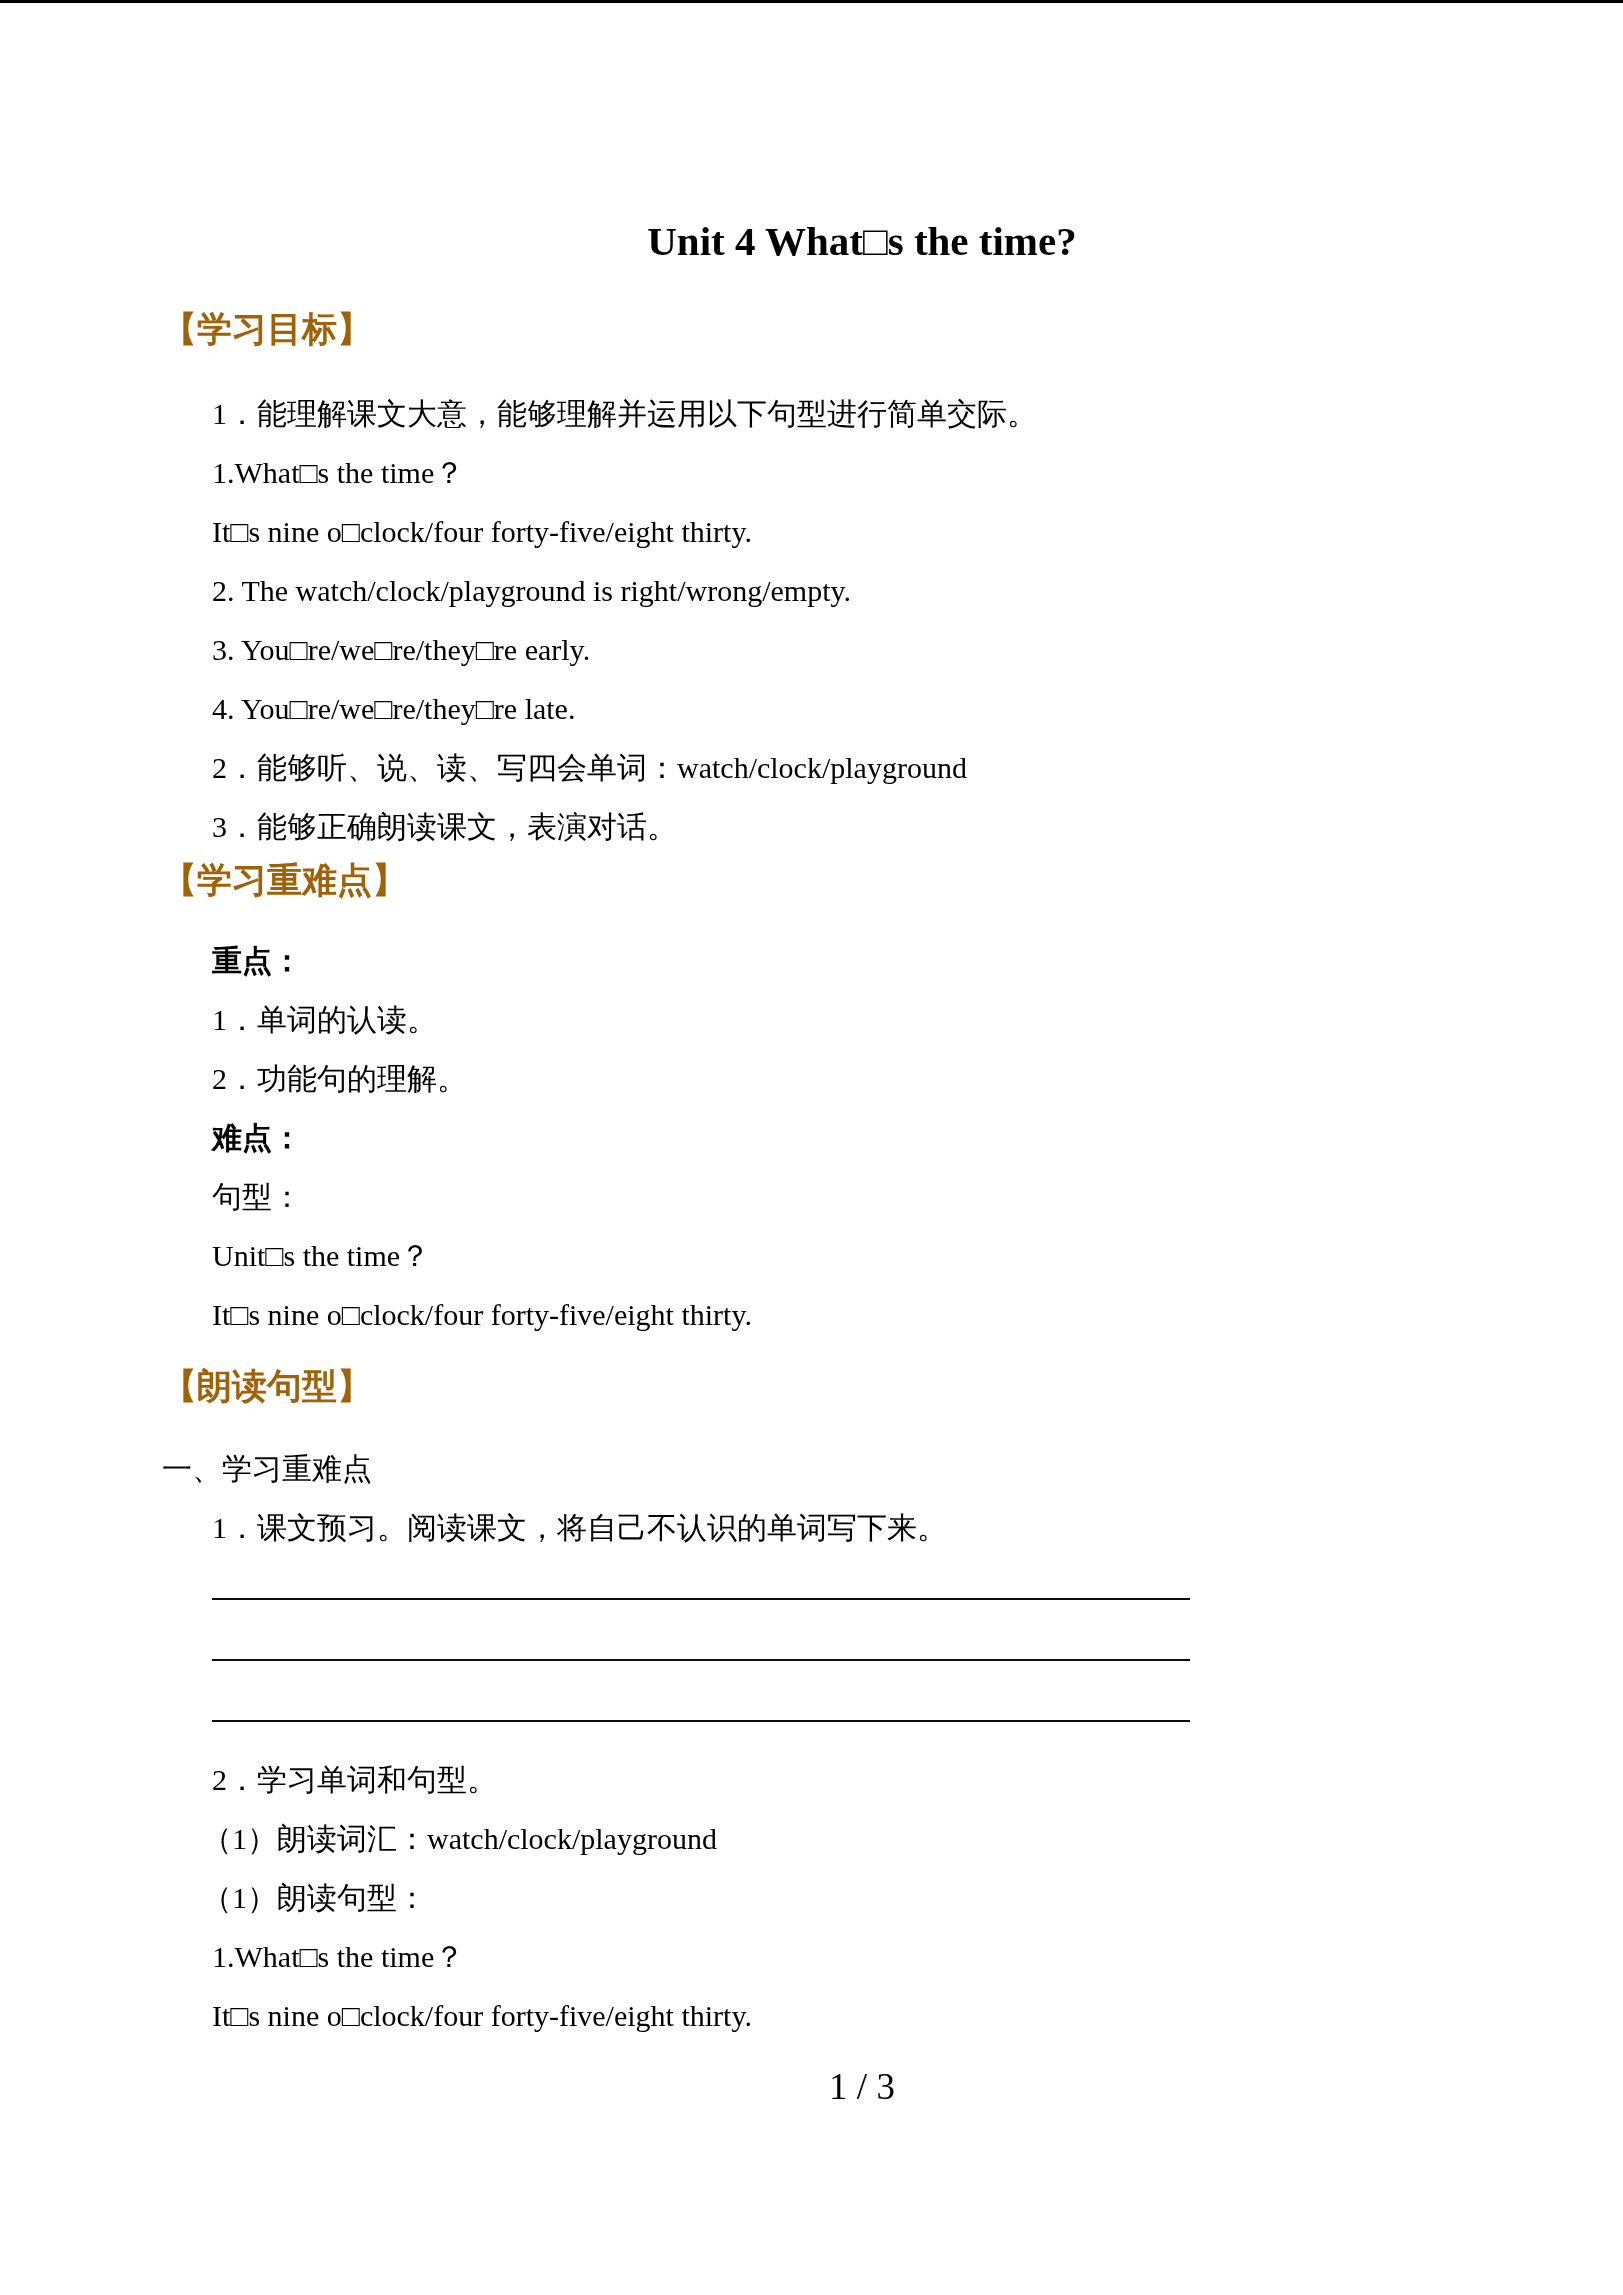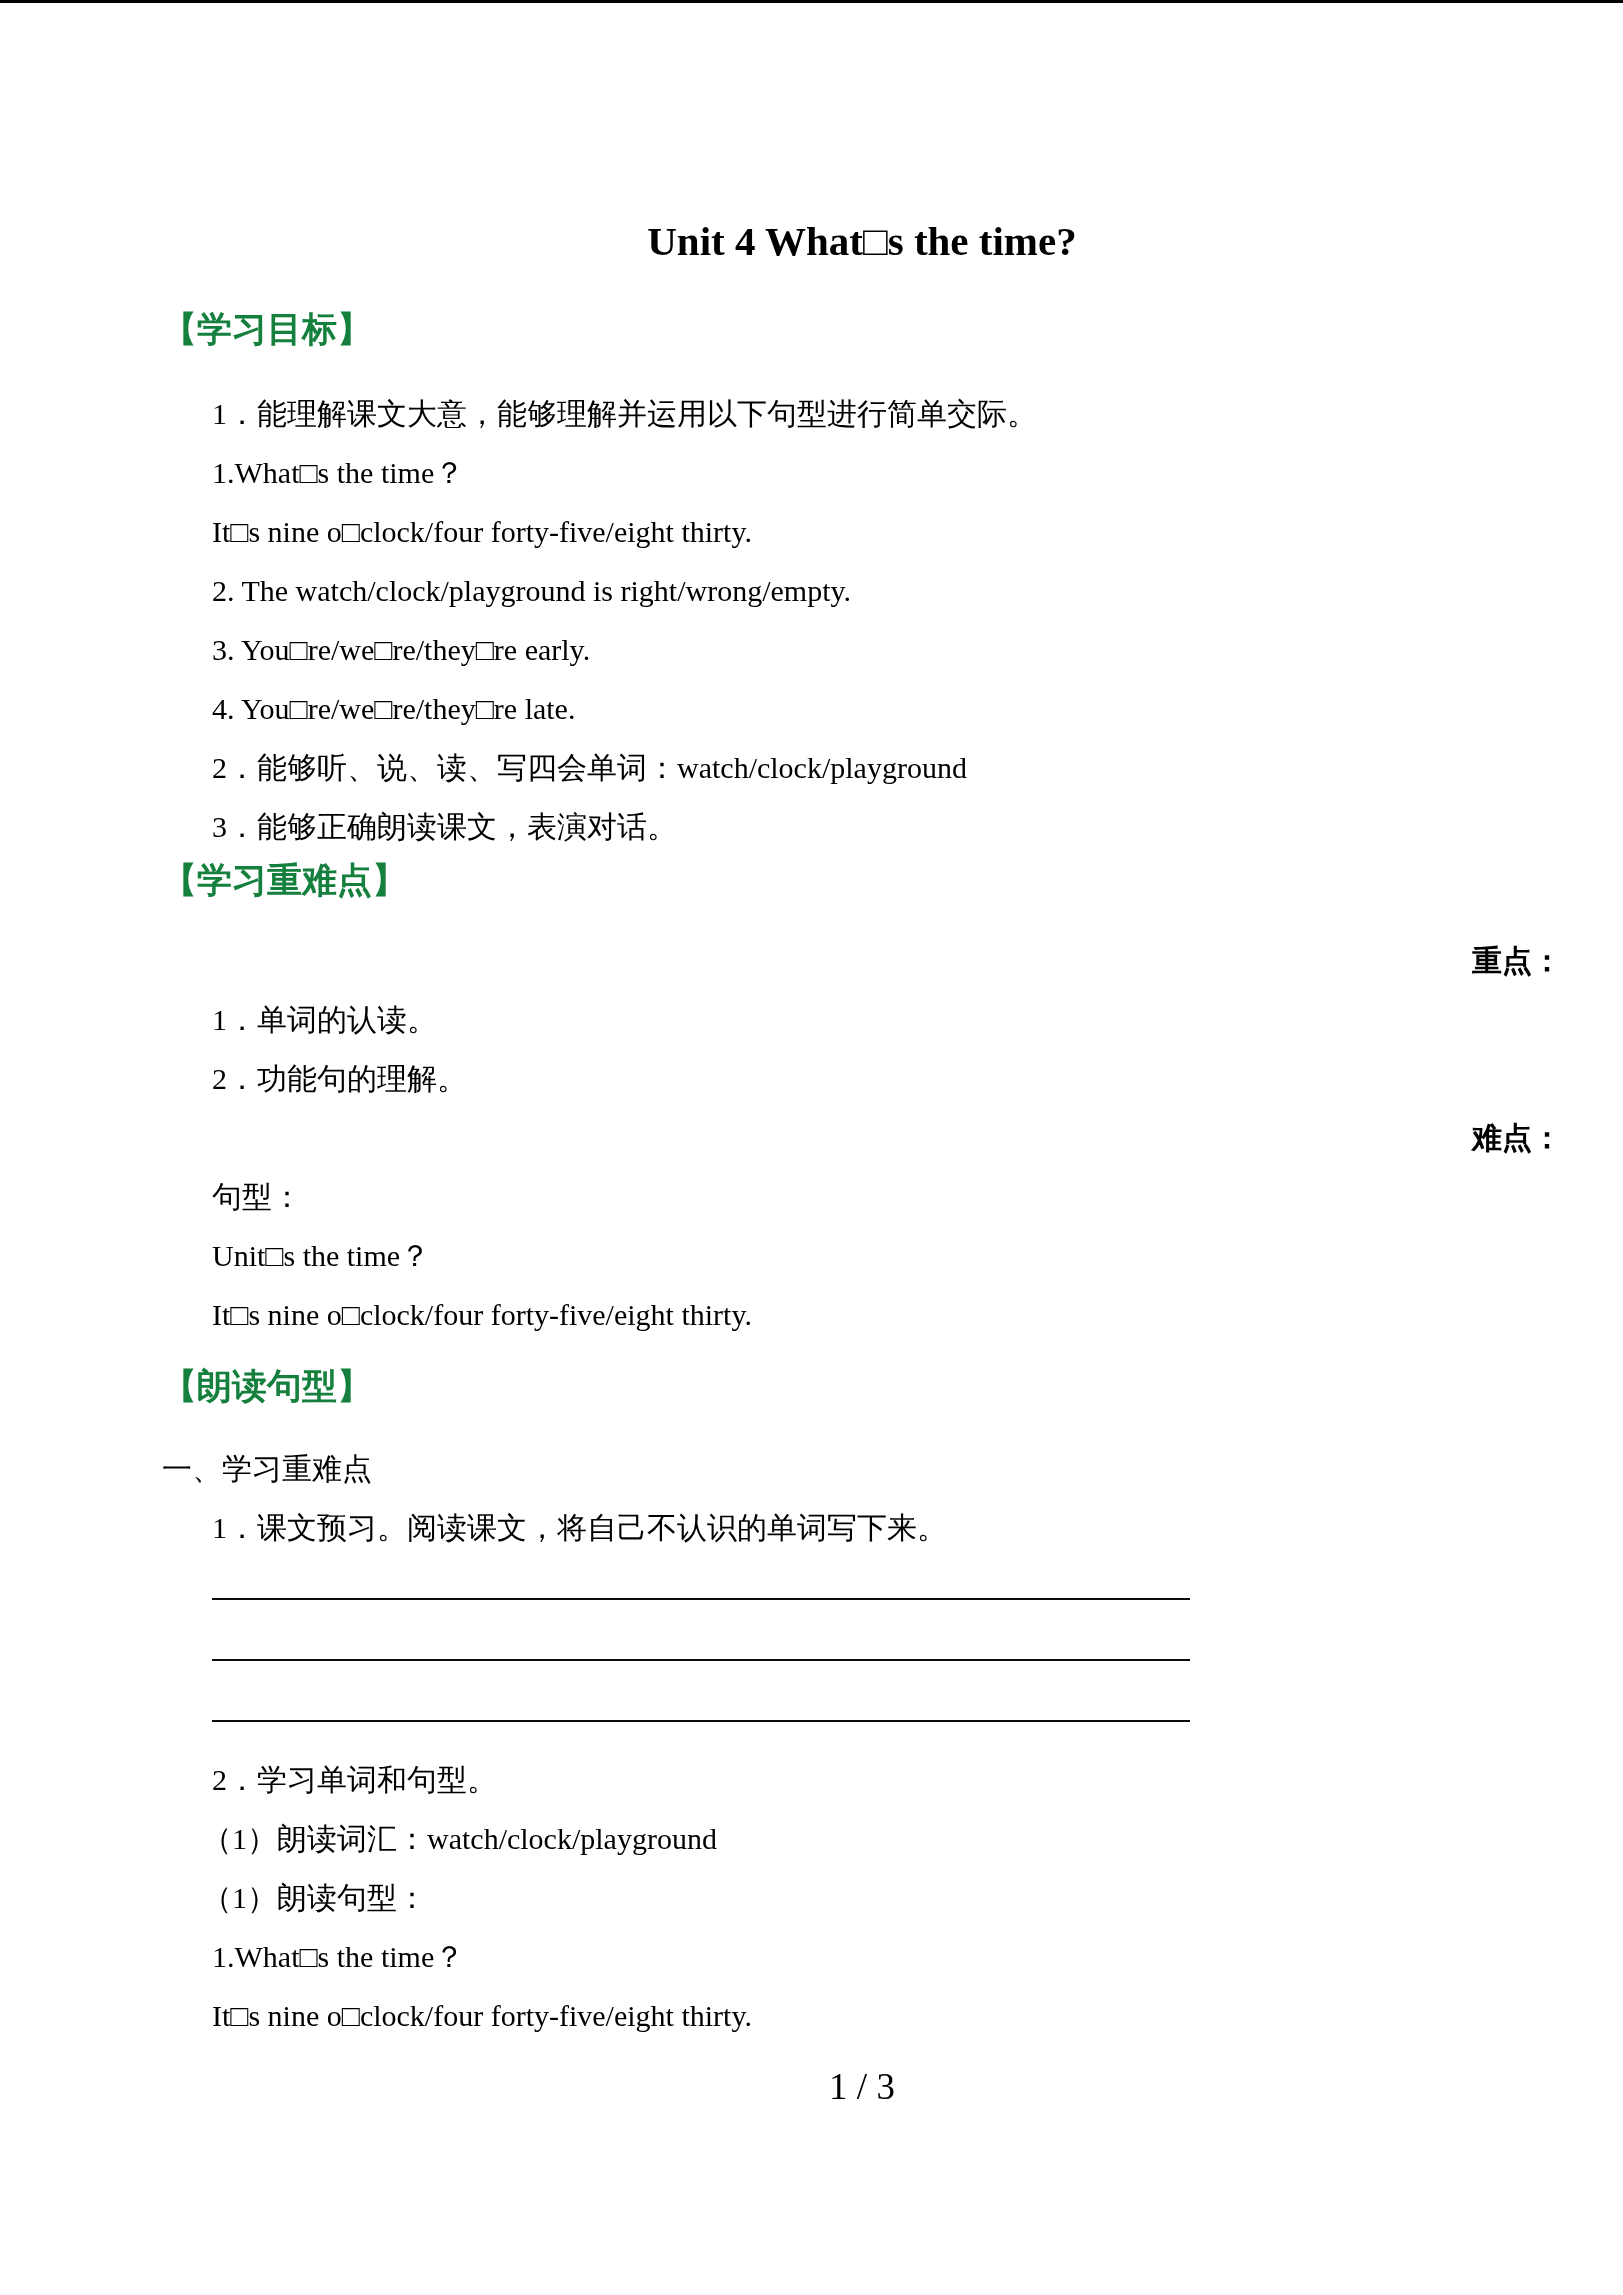--- a/index.html
+++ b/index.html
@@ -27,38 +27,37 @@
     line-height: 48px;
     text-align: center;
     margin: 0;
   }
   .section-heading {
     font-family: "Liberation Sans", "DejaVu Sans", sans-serif;
     font-weight: 700;
     font-size: 35px;
     line-height: 48px;
     margin: 0;
-    color: #15803d;
+    color: #a16207;
   }
   .section-heading.objectives { margin-top: 40px; margin-bottom: 31px; }
   .section-heading.keydiff    { margin-bottom: 27px; }
   .section-heading.process    { margin-top: 17.7px; margin-bottom: 29px; }
   .body-line {
     font-family: "Liberation Serif", "DejaVu Serif", serif;
     font-size: 30px;
     line-height: 59px;
     margin: 0;
     white-space: nowrap;
   }
   .indent { margin-left: 50px; }
   .indent-sm { margin-left: 40px; }
   .bold-label {
     font-family: "Liberation Sans", "DejaVu Sans", sans-serif;
     font-weight: 700;
-    text-align: right;
   }
   .blank-line {
     margin-left: 50px;
     width: 978px;
     height: 59px;
     border-bottom: 2px solid #0d0d0d;
   }
   .blank-line.first { height: 41px; }
   .step2 { margin-top: 28px; }
   .page-footer {

